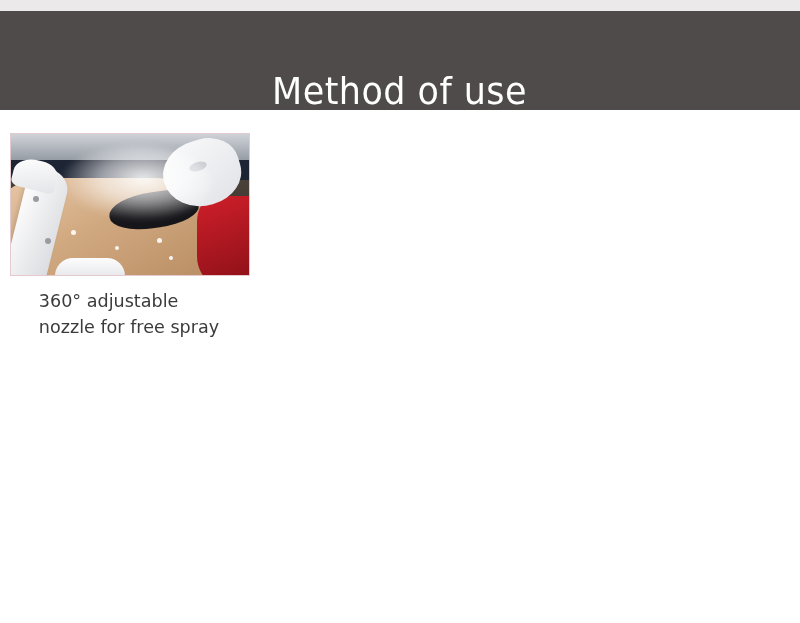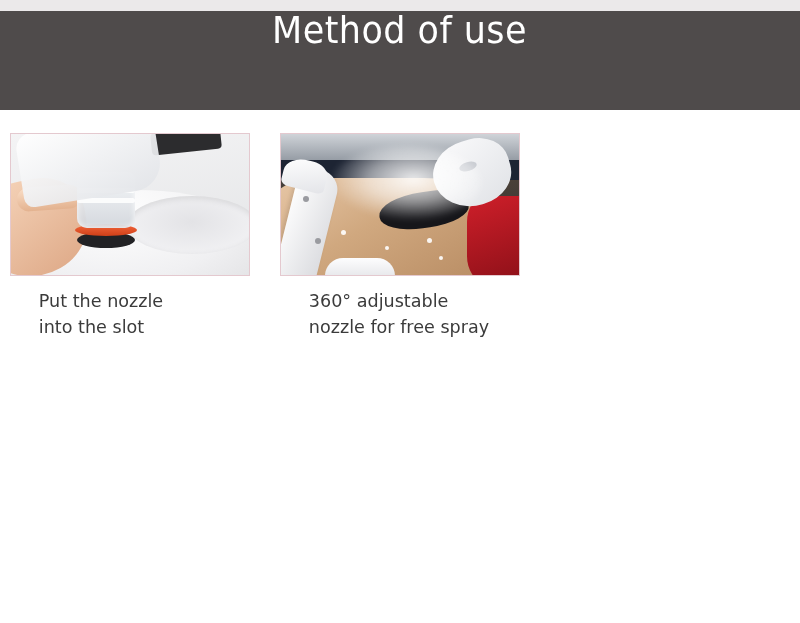--- a/index.html
+++ b/index.html
@@ -27,21 +27,21 @@
     width: 800px; height: 11px;
     background: #ebe9ea;
   }
   
   .banner {
     position: absolute;
     left: 0; top: 11px;
     width: 800px; height: 99px;
     background: #4f4b4b;
     display: flex;
-    align-items: flex-start;
+    align-items: flex-end;
     justify-content: center;
   }
   .banner-title {
     color: #ffffff;
     font-size: 38px;
     letter-spacing: 0.5px;
     line-height: 1;
     font-weight: 400;
     font-family: "DejaVu Sans", sans-serif;
     transform: scaleX(0.92);
@@ -488,40 +488,20 @@
 
   <div class="banner">
     <div class="banner-title">Method of use</div>
   </div>
 
   <div class="grid">
 
 
 
 
-    <div class="step">
-      <div class="thumb">
-        <div class="layer t4-bg"></div>
-        <div class="layer t4-darkedge"></div>
-        <div class="layer t4-base"></div>
-        <div class="layer t4-basin"></div>
-        <div class="layer t4-hand"></div>
-        <div class="layer t4-finger"></div>
-        <div class="layer t4-black"></div>
-        <div class="layer t4-orange"></div>
-        <div class="layer t4-nozzle"></div>
-        <div class="layer t4-thread1"></div>
-        <div class="layer t4-thread2"></div>
-        <div class="layer t4-cup"></div>
-      </div>
-      <div class="caption left-align">
-        <span class="cap-line">Put the nozzle</span>
-        <span class="cap-line">into the slot</span>
-      </div>
-    </div>
 
 
     <div class="step">
       <div class="thumb">
         <div class="layer t6-bg"></div>
         <div class="layer t6-wall"></div>
         <div class="layer t6-dark"></div>
         <div class="layer t6-skin"></div>
         <div class="layer t6-red"></div>
         <div class="layer t6-hair"></div>

